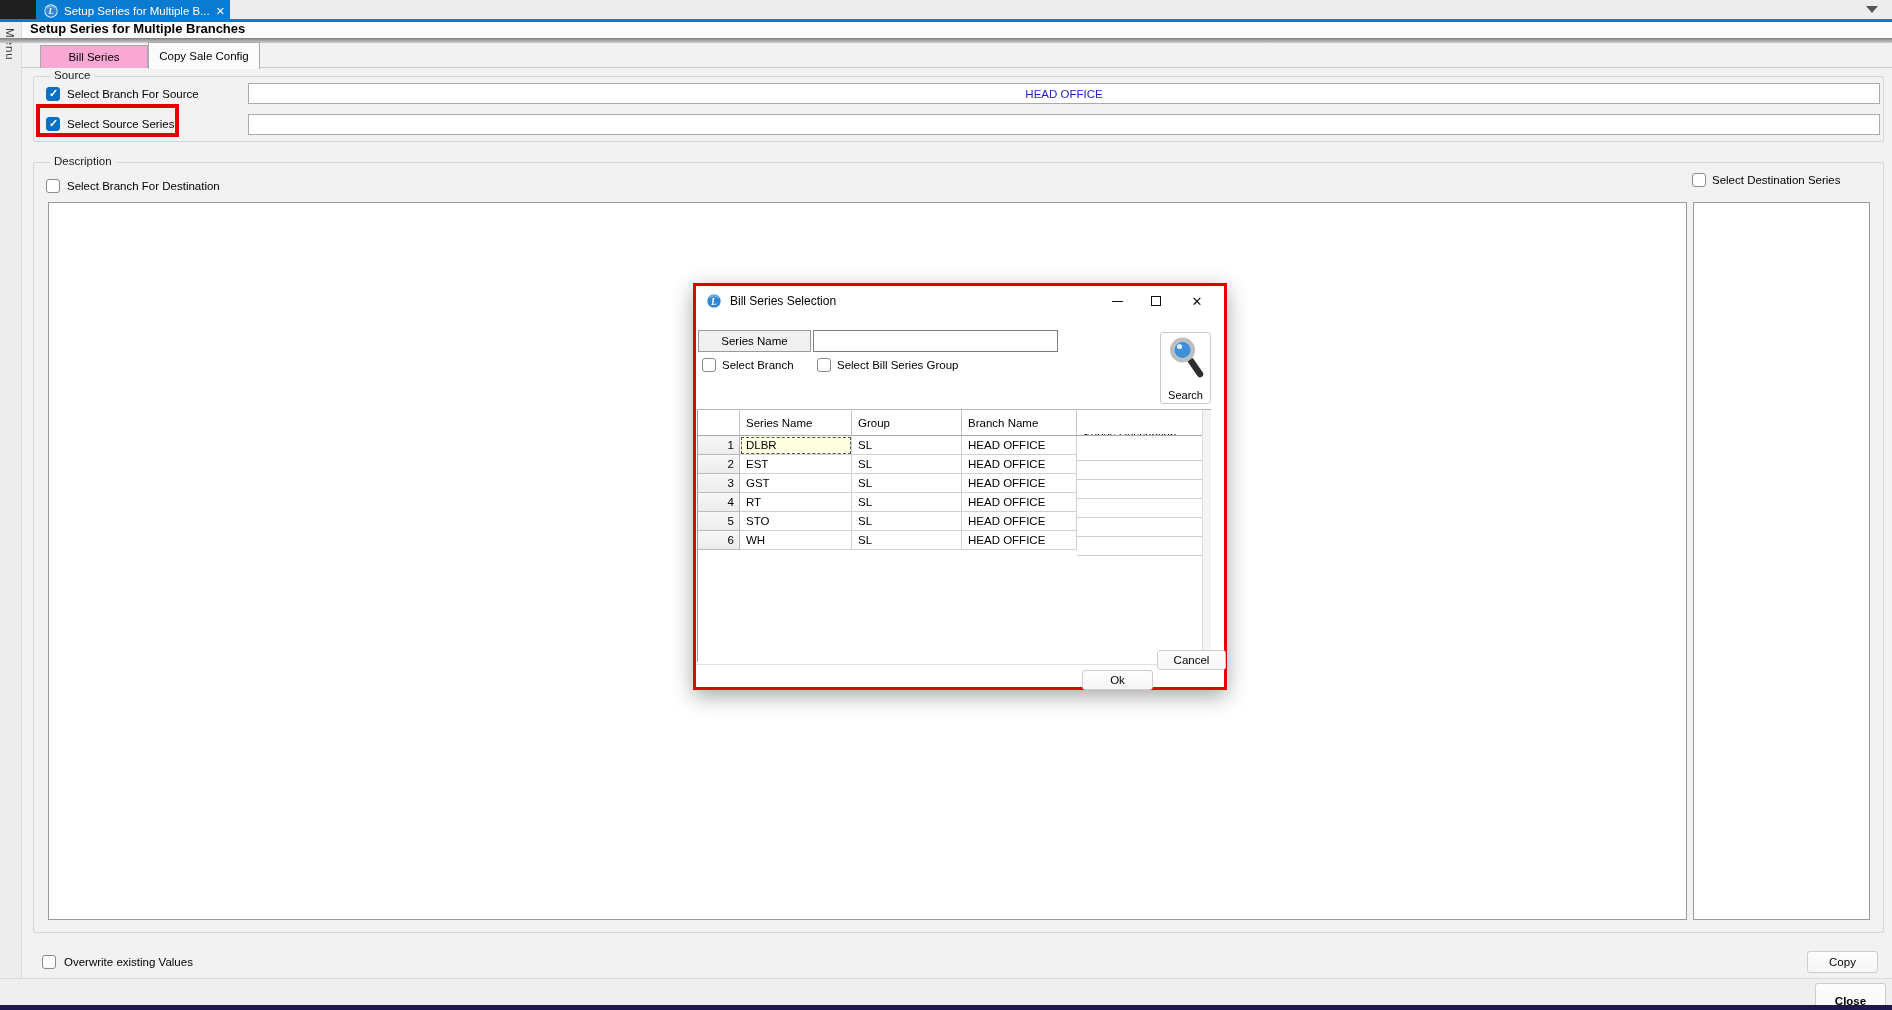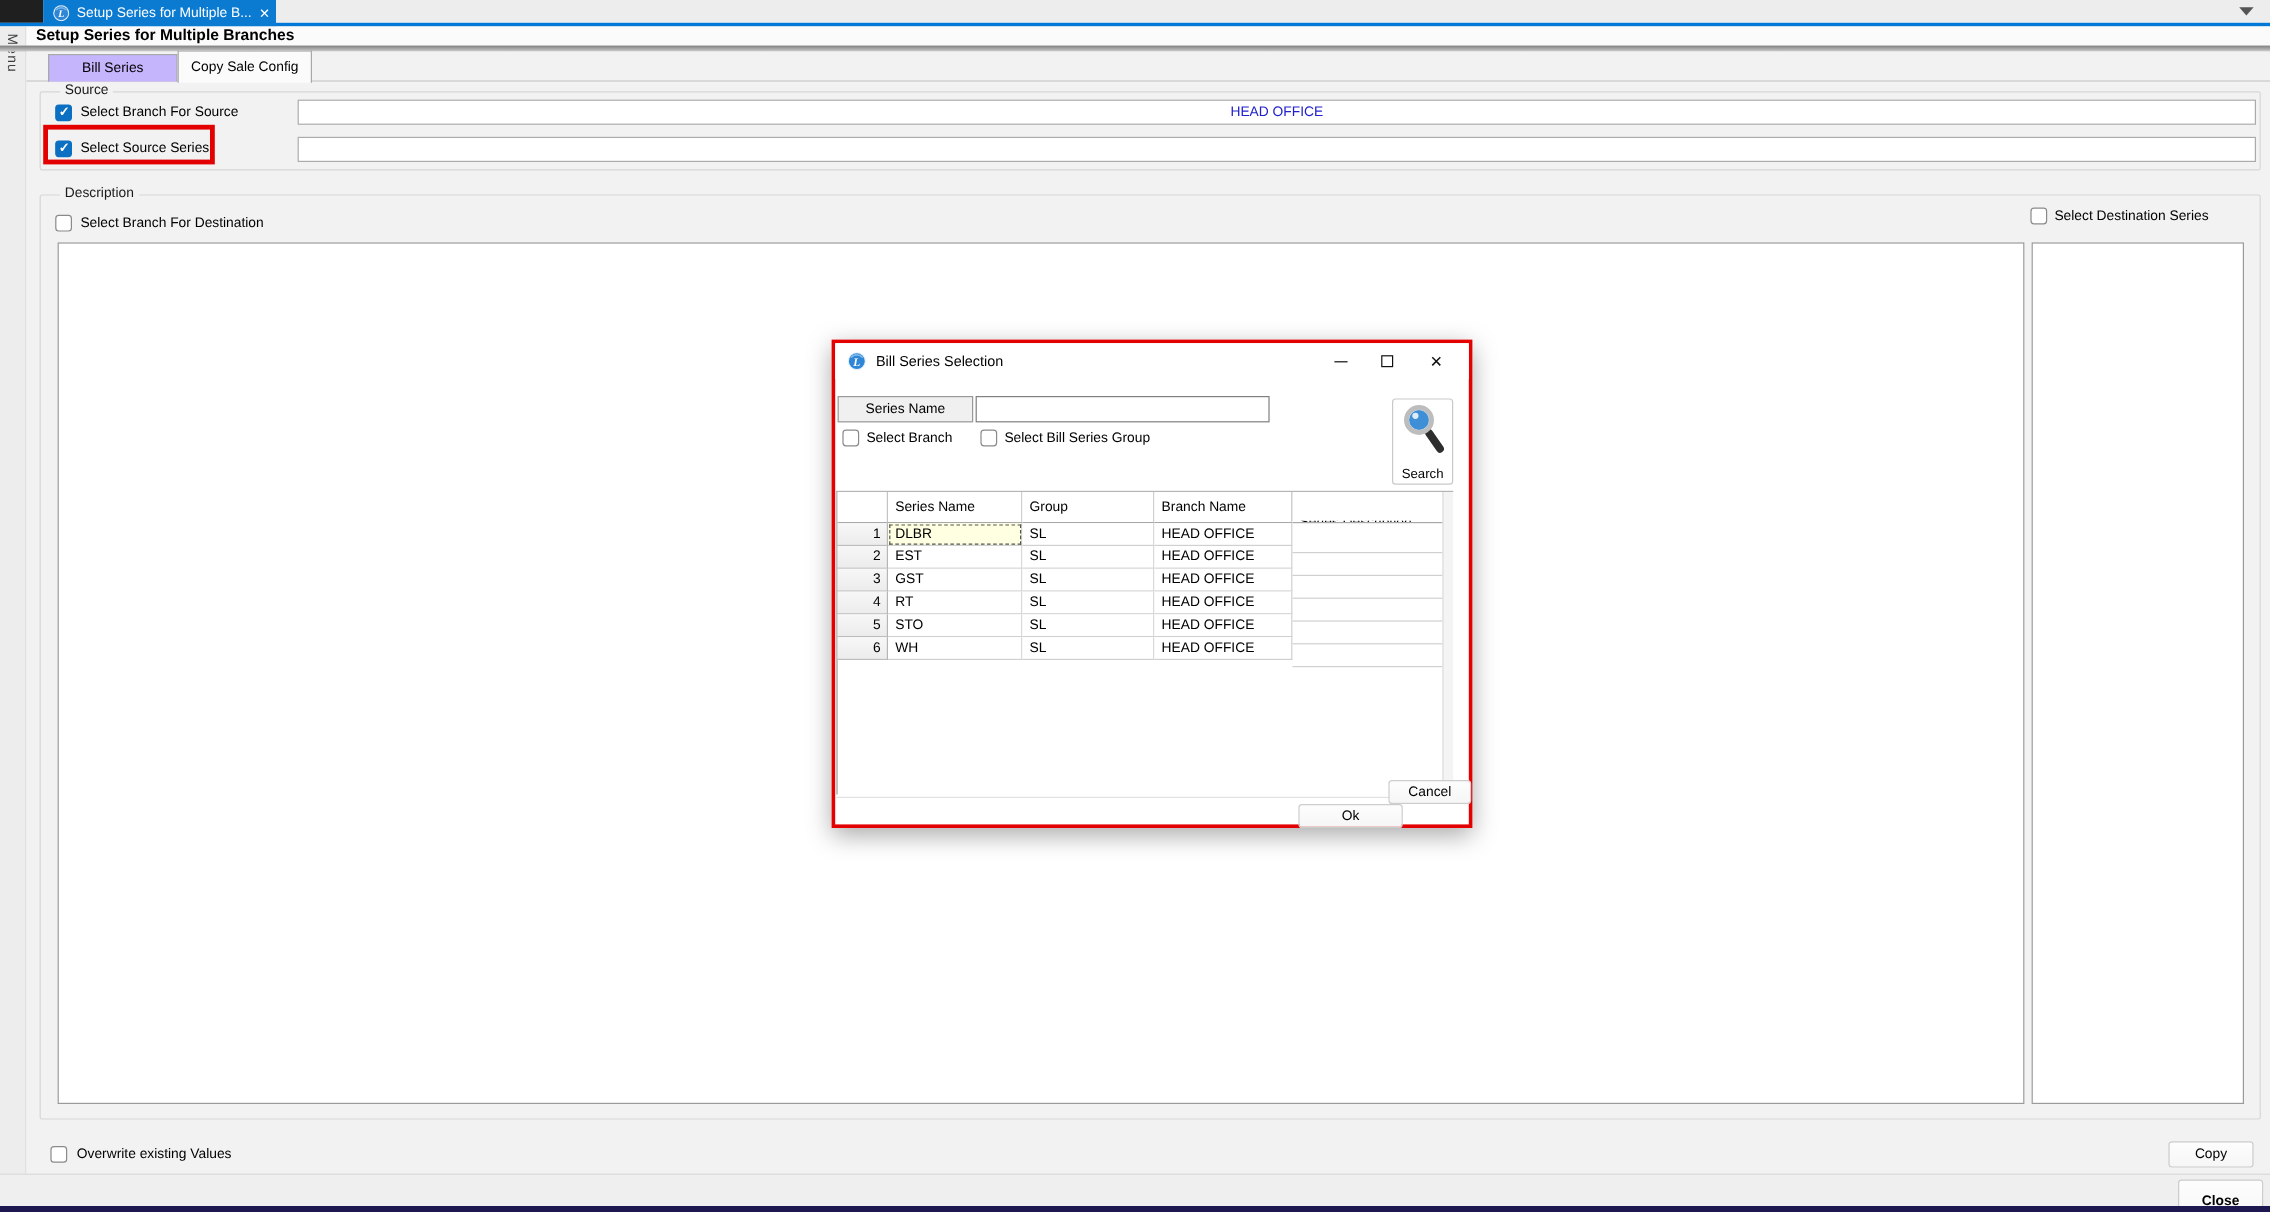--- a/index.html
+++ b/index.html
@@ -25,21 +25,21 @@
 
   
   .pagehead { left:22px; top:22px; width:1870px; height:16px; background:#fbfbfb; }
   .page-title { left:30px; top:21px; font-size:13px; font-weight:bold; white-space:nowrap; }
   .separator { left:0px; top:38px; width:1892px; height:5px; background:linear-gradient(#7e7e7e,#cfcfcf); }
 
   
   .main-bg { left:22px; top:43px; width:1870px; height:935px; background:#f2f2f2; }
   .content-topline { left:22px; top:67px; width:1870px; height:1px; background:#c9c9c9; }
   .page-tab { box-sizing:border-box; display:flex; align-items:center; justify-content:center; font-size:11.5px; }
-  .tab-unsel { left:40px; top:45px; width:108px; height:23px; background:#c4b5fd; border:1px solid #a9a9a9; border-bottom:none; }
+  .tab-unsel { left:40px; top:45px; width:108px; height:23px; background:#f9a8d4; border:1px solid #a9a9a9; border-bottom:none; }
   .tab-sel { left:148px; top:42px; width:112px; height:27px; background:#fbfbfb; border:1px solid #a9a9a9; border-bottom:none; z-index:3; }
 
   
   .groupbox { box-sizing:border-box; border:1px solid #d6d6d6; border-radius:2px; }
   .grouplegend { position:absolute; top:-8px; left:16px; background:#f2f2f2; padding:0 4px; font-size:11.5px; color:#1b1b1b; }
 
   
   .cb { width:14px; height:14px; box-sizing:border-box; background:#fff; border:1px solid #8a8a8a; border-radius:3px; }
   .cb.checked { background:#0b6fc2; border-color:#0b6fc2; }
   .cb.checked::after { content:"✓"; position:absolute; color:#fff; font-size:11px; font-weight:bold; left:2px; top:-1px; }
@@ -253,19 +253,19 @@
       <div class="g-cell c-series">WH</div>
       <div class="g-cell c-type">SL</div>
       <div class="g-cell c-branch">HEAD OFFICE</div>
       <div class="g-cell c-desc"></div>
     </div>
 
     <div class="g-scroll"></div>
   </div>
 
   <div class="dlg-sep"></div>
-  <div class="btn" style="position:absolute; left:386px; top:384px; width:87px; height:20px;">
+  <div class="btn" style="position:absolute; left:386px; top:384px; width:71px; height:20px;">
     <span>Ok</span>
   </div>
   <div class="btn" style="position:absolute; left:461px; top:364px; width:69px; height:20px;">
     <span>Cancel</span>
   </div>
 </div>
 
 </body></html>

